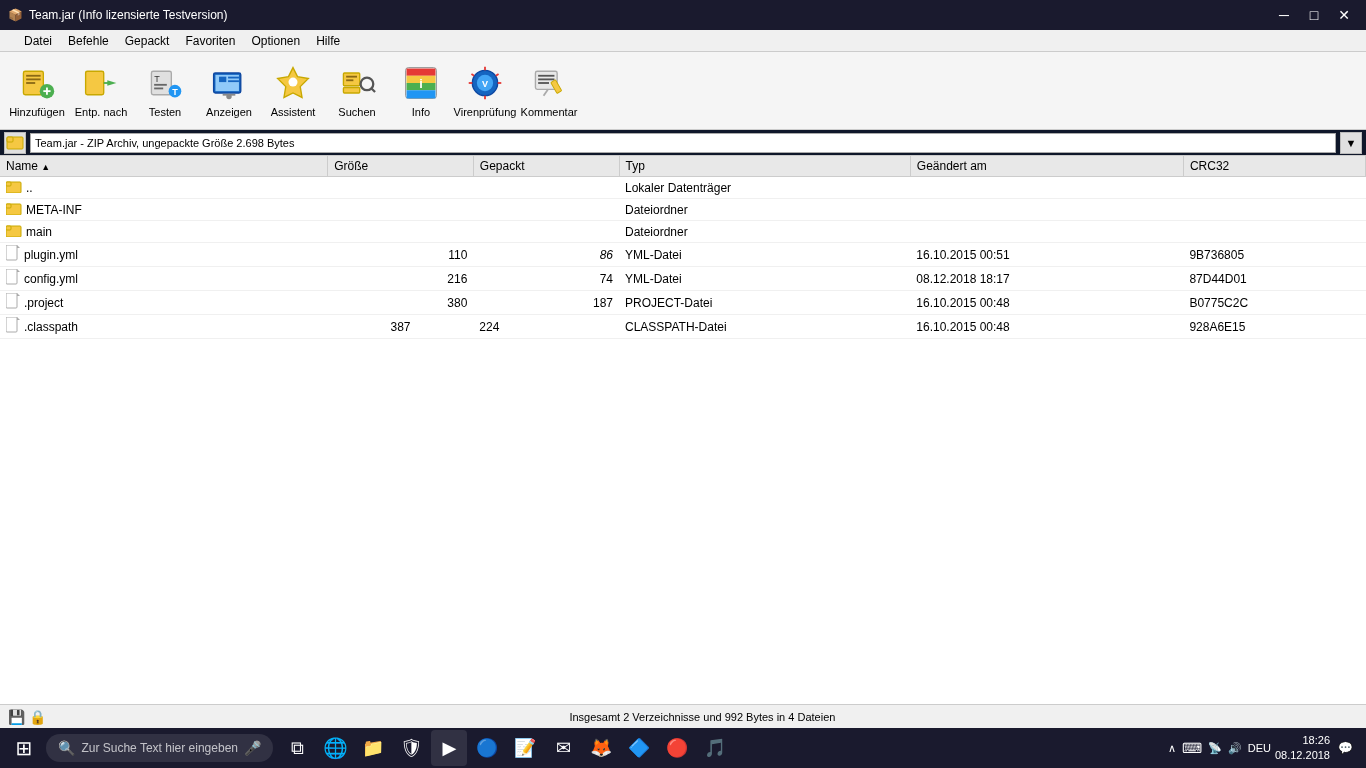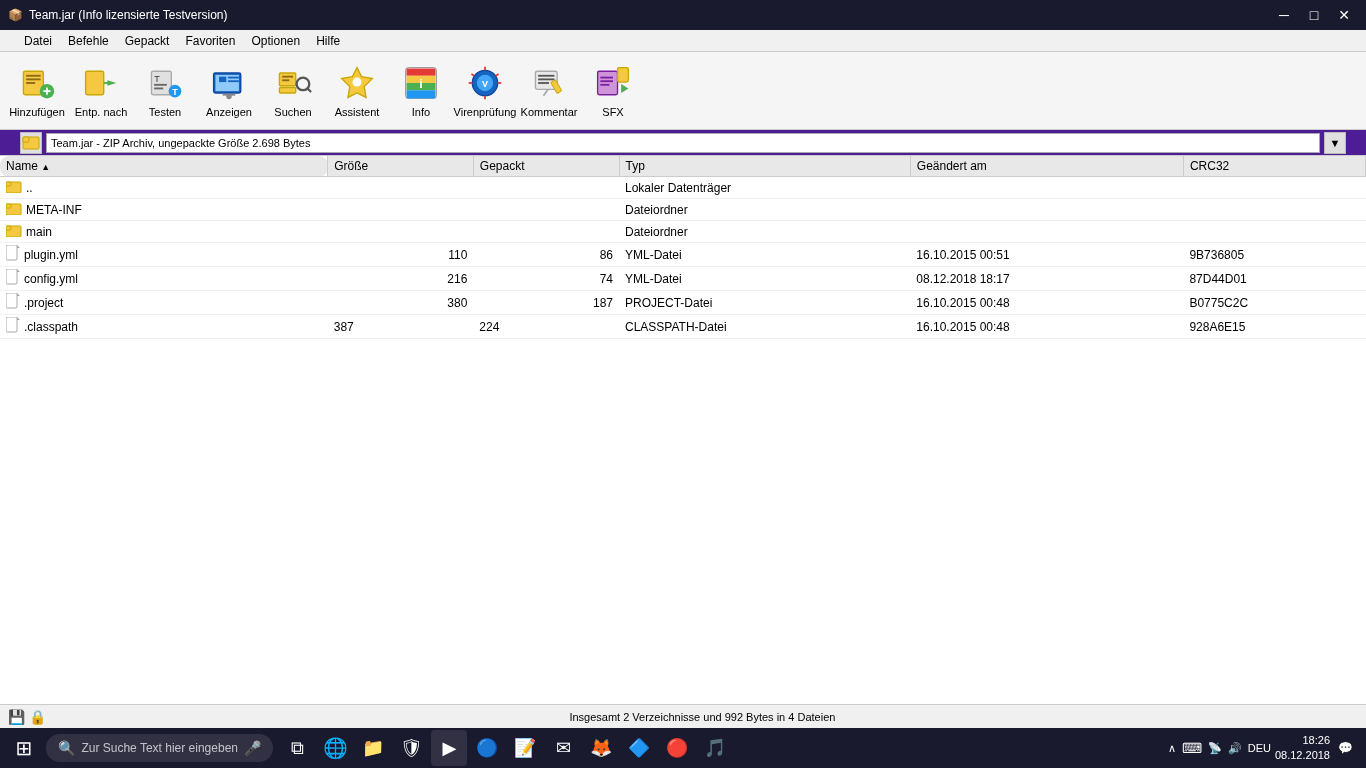--- a/index.html
+++ b/index.html
@@ -70,25 +70,25 @@
       display: flex;
       align-items: center;
       justify-content: center;
       font-size: 28px;
     }
     .toolbar-label { font-size: 11px; text-align: left; line-height: 1.2; }
 
     
     #address-bar {
       height: 26px;
-      background: #4c1d95;
+      background: #0f172a;
       display: flex;
       align-items: center;
       border-bottom: 1px solid #ccc;
-      padding: 0 20px;
+      padding: 0 4px;
       gap: 4px;
     }
     #address-bar .nav-icon {
       width: 22px; height: 22px; background: #e0e0e0; border: 1px solid #bbb;
       display: flex; align-items: center; justify-content: center; cursor: pointer; font-size: 11px;
     }
     #address-input {
       flex: 1; height: 20px; border: 1px solid #aaa; padding: 0 4px; font-size: 11px;
     }
 
@@ -116,21 +116,21 @@
       border-right: 1px solid #ccc;
       white-space: nowrap;
       cursor: pointer;
       user-select: none;
     }
     #file-table tbody td {
       padding: 2px 6px;
       border-bottom: 1px solid #f0f0f0;
       white-space: nowrap;
     }
-    .col-name { width: 180px; border-radius: 9px; }
+    .col-name { width: 180px; }
     .col-size { width: 80px; text-align: right; }
     .col-packed { width: 80px; text-align: right; }
     .col-type { width: 160px; }
     .col-modified { width: 150px; }
     .col-crc { width: 100px; }
 
     
     #status-bar {
       height: 24px;
       background: #f0f0f0;
@@ -271,39 +271,39 @@
           <rect x="14" y="33" width="14" height="2" fill="#888"></rect>
         </svg>
       </div>
       <span class="toolbar-label">Anzeigen</span>
     </div>
 
 
     <div class="toolbar-btn">
       <div class="toolbar-icon">
         <svg class="svg-icon" viewBox="0 0 42 42" xmlns="http://www.w3.org/2000/svg">
+          <polygon points="21,4 26,14 38,16 29,25 31,37 21,32 11,37 13,25 4,16 16,14" fill="#f5c842" stroke="#c8a800" stroke-width="1.5"></polygon>
+          <circle cx="21" cy="20" r="5" fill="white"></circle>
+        </svg>
+      </div>
+      <span class="toolbar-label">Assistent</span>
+    </div>
+
+    <div class="toolbar-btn">
+      <div class="toolbar-icon">
+        <svg class="svg-icon" viewBox="0 0 42 42" xmlns="http://www.w3.org/2000/svg">
           <rect x="6" y="10" width="18" height="14" rx="1" fill="#f5c842" stroke="#c8a800" stroke-width="1.5"></rect>
           <rect x="6" y="26" width="18" height="6" rx="1" fill="#f5c842" stroke="#c8a800" stroke-width="1.5"></rect>
           <circle cx="32" cy="22" r="7" fill="none" stroke="#555" stroke-width="2.5"></circle>
           <line x1="37" y1="27" x2="41" y2="31" stroke="#555" stroke-width="2.5"></line>
           <rect x="9" y="13" width="12" height="2" fill="#8B6914"></rect>
           <rect x="9" y="17" width="8" height="2" fill="#8B6914"></rect>
         </svg>
       </div>
       <span class="toolbar-label">Suchen</span>
-    </div>
-
-    <div class="toolbar-btn">
-      <div class="toolbar-icon">
-        <svg class="svg-icon" viewBox="0 0 42 42" xmlns="http://www.w3.org/2000/svg">
-          <polygon points="21,4 26,14 38,16 29,25 31,37 21,32 11,37 13,25 4,16 16,14" fill="#f5c842" stroke="#c8a800" stroke-width="1.5"></polygon>
-          <circle cx="21" cy="20" r="5" fill="white"></circle>
-        </svg>
-      </div>
-      <span class="toolbar-label">Assistent</span>
     </div>
 
     <div class="toolbar-btn">
       <div class="toolbar-icon">
         <svg class="svg-icon" viewBox="0 0 42 42" xmlns="http://www.w3.org/2000/svg">
           <rect x="4" y="4" width="34" height="34" rx="3" fill="none" stroke="#888" stroke-width="1"></rect>
 
           <rect x="5" y="5" width="32" height="8" fill="#e53935"></rect>
           <rect x="5" y="13" width="32" height="8" fill="#f5c842"></rect>
           <rect x="5" y="21" width="32" height="8" fill="#4caf50"></rect>
@@ -340,33 +340,20 @@
           <rect x="9" y="16" width="18" height="2" fill="#555"></rect>
           <rect x="9" y="20" width="12" height="2" fill="#555"></rect>
           <line x1="20" y1="28" x2="15" y2="35" stroke="#aaa" stroke-width="2"></line>
 
           <rect x="26" y="18" width="6" height="14" rx="1" transform="rotate(-30 29 25)" fill="#f5c842" stroke="#c8a800" stroke-width="1"></rect>
         </svg>
       </div>
       <span class="toolbar-label">Kommentar</span>
     </div>
 
-    <div class="toolbar-btn">
-      <div class="toolbar-icon">
-        <svg class="svg-icon" viewBox="0 0 42 42" xmlns="http://www.w3.org/2000/svg">
-          <rect x="4" y="8" width="22" height="26" rx="2" fill="#ce93d8" stroke="#7b1fa2" stroke-width="1.5"></rect>
-          <rect x="26" y="4" width="12" height="16" rx="2" fill="#f5c842" stroke="#c8a800" stroke-width="1.5"></rect>
-          <polygon points="30,22 38,27 30,32" fill="#4caf50"></polygon>
-          <rect x="7" y="14" width="14" height="2" fill="#7b1fa2"></rect>
-          <rect x="7" y="18" width="14" height="2" fill="#7b1fa2"></rect>
-          <rect x="7" y="22" width="10" height="2" fill="#7b1fa2"></rect>
-        </svg>
-      </div>
-      <span class="toolbar-label">SFX</span>
-    </div>
   </div>
 
   <div id="address-bar">
     <div class="nav-icon">
       <svg width="18" height="18" viewBox="0 0 18 18">
         <rect x="1" y="3" width="16" height="12" rx="1" fill="#f5c842" stroke="#c8a800" stroke-width="1"></rect>
         <rect x="1" y="3" width="6" height="5" rx="1" fill="#f5c842" stroke="#c8a800" stroke-width="1"></rect>
       </svg>
     </div>
     <input type="text" id="address-input" style="flex: 1 1 0%; height: 20px; border: 1px solid rgb(170, 170, 170); padding: 0px 4px; font-size: 11px;" readonly="" value="Team.jar - ZIP Archiv, ungepackte Größe 2.698 Bytes">
@@ -441,21 +428,21 @@
       <td class="col-name">
         <div class="name-cell">
           <span style="margin-right:4px;"><svg width="14" height="16" viewBox="0 0 14 16">
                     <rect x="0" y="0" width="11" height="15" rx="1" fill="white" stroke="#aaa" stroke-width="1"></rect>
                     <polygon points="11,0 14,3 11,3" fill="#aaa"></polygon>
                   </svg></span>
           <span>plugin.yml</span>
         </div>
       </td>
       <td class="col-size" style="text-align:right;">110</td>
-      <td class="col-packed" style="text-align:right;">86</td>
+      <td class="col-packed" style="text-align:right;font-style:italic;">86</td>
       <td class="col-type">YML-Datei</td>
       <td class="col-modified">16.10.2015 00:51</td>
       <td class="col-crc">9B736805</td>
     </tr>
           <tr>
       <td class="col-name">
         <div class="name-cell">
           <span style="margin-right:4px;"><svg width="14" height="16" viewBox="0 0 14 16">
                     <rect x="0" y="0" width="11" height="15" rx="1" fill="white" stroke="#aaa" stroke-width="1"></rect>
                     <polygon points="11,0 14,3 11,3" fill="#aaa"></polygon>
@@ -488,21 +475,21 @@
           <tr>
       <td class="col-name">
         <div class="name-cell">
           <span style="margin-right:4px;"><svg width="14" height="16" viewBox="0 0 14 16">
                     <rect x="0" y="0" width="11" height="15" rx="1" fill="white" stroke="#aaa" stroke-width="1"></rect>
                     <polygon points="11,0 14,3 11,3" fill="#aaa"></polygon>
                   </svg></span>
           <span>.classpath</span>
         </div>
       </td>
-      <td class="col-size" style="text-align:left;">387</td>
+      <td class="col-size" style="text-align:center;">387</td>
       <td class="col-packed" style="text-align:left;">224</td>
       <td class="col-type">CLASSPATH-Datei</td>
       <td class="col-modified">16.10.2015 00:48</td>
       <td class="col-crc">928A6E15</td>
     </tr>
         </tbody>
     </table>
   </div>
 
   <div id="status-bar">

